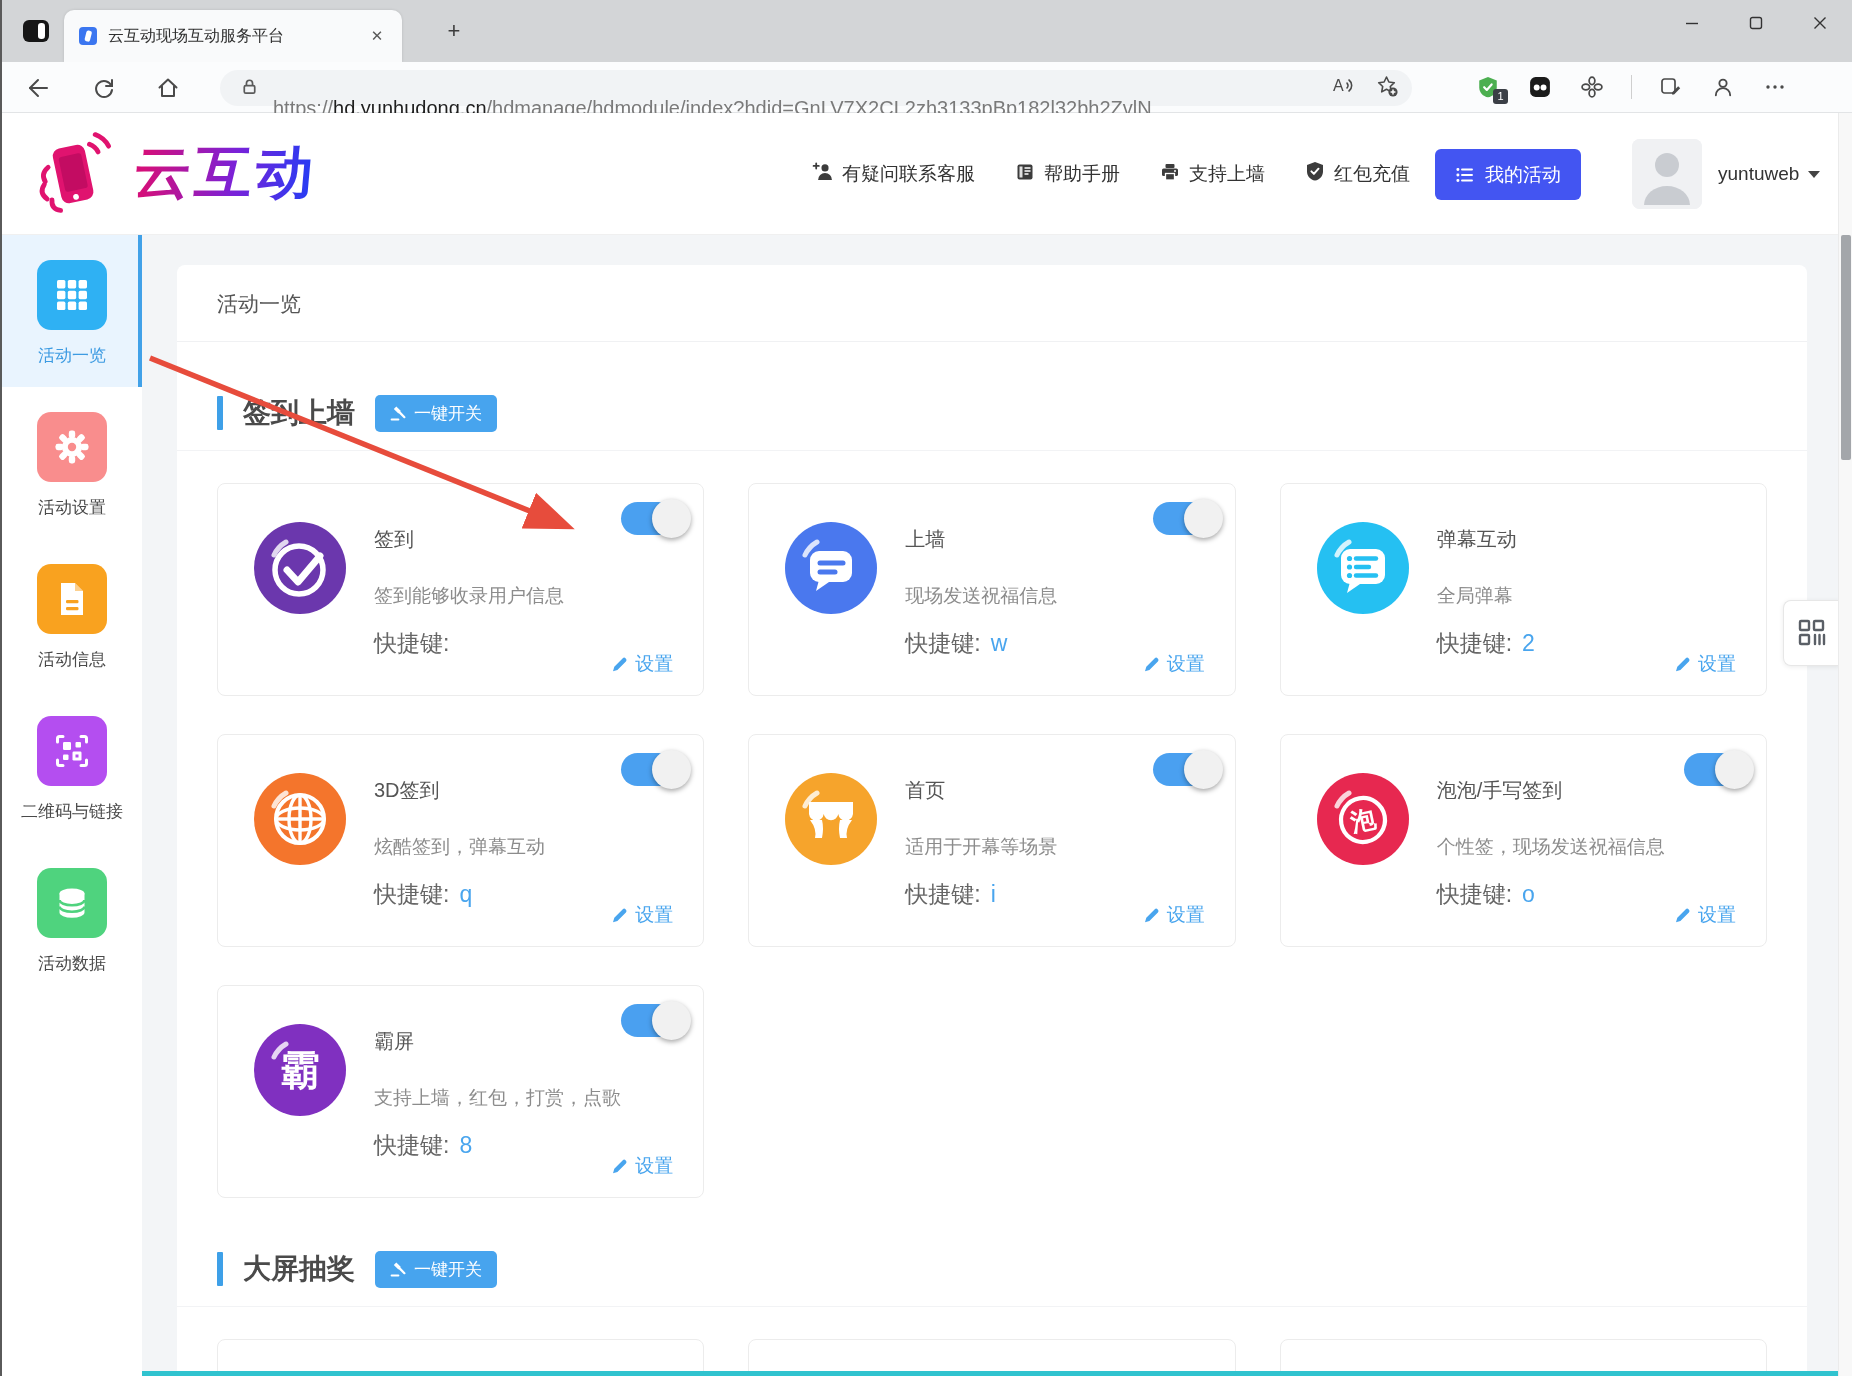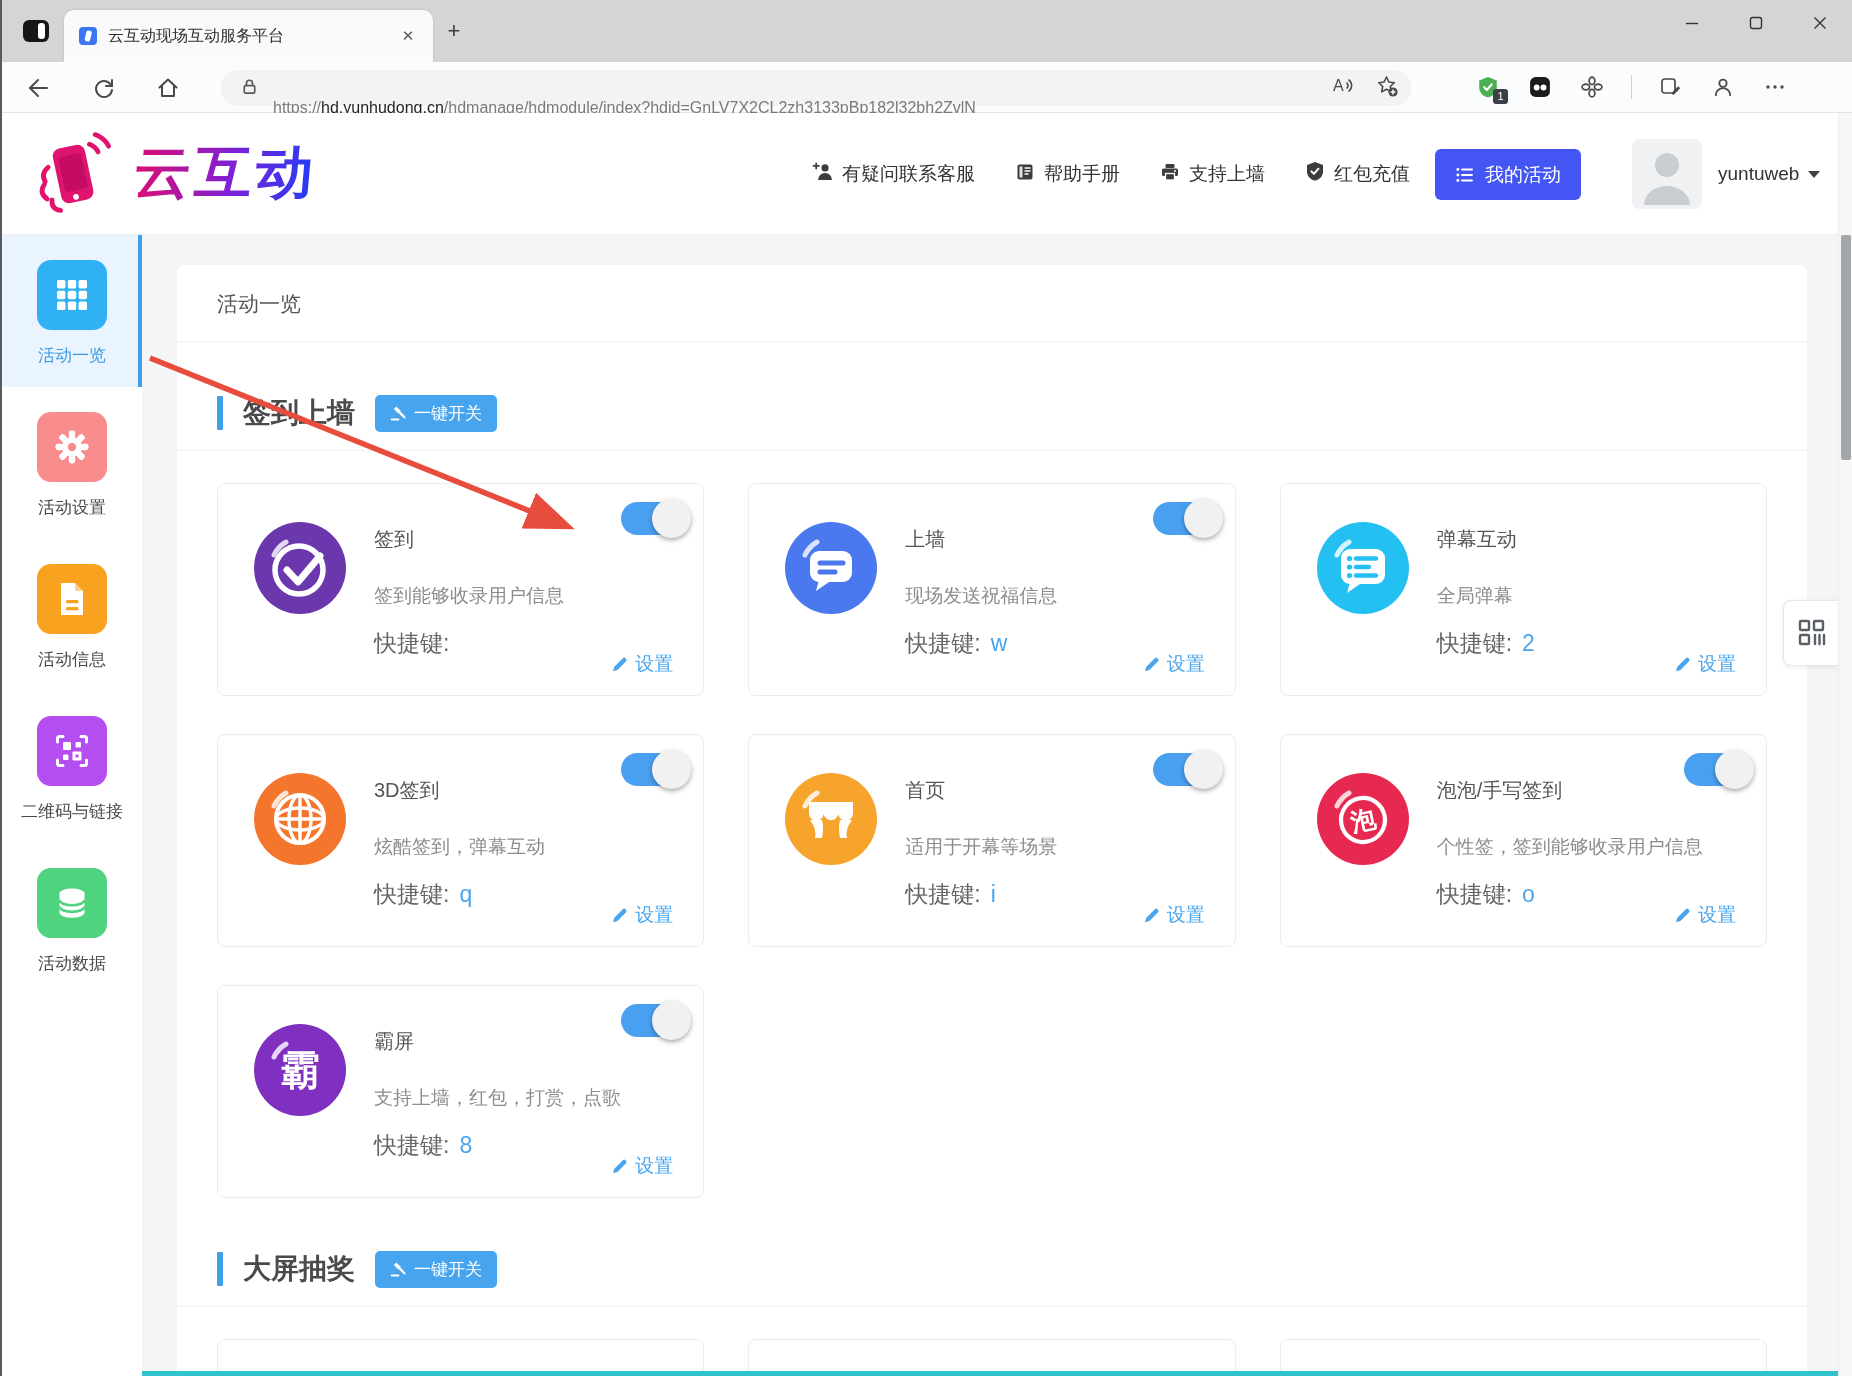--- a/index.html
+++ b/index.html
@@ -3,41 +3,41 @@
 <meta charset="utf-8">
 <style>
   * { margin:0; padding:0; box-sizing:border-box; }
   body { font-family:"Liberation Sans","DejaVu Sans",sans-serif; background:#888; }
   #screen { position:relative; width:1852px; height:1376px; background:#fff; overflow:hidden;
             border-left:2px solid #5a5a5a; }
 
   
   .tabbar { position:absolute; left:0; top:0; width:100%; height:62px; background:#d3d5d7; }
   .ws-icon { position:absolute; left:20px; top:17px; width:28px; height:28px; cursor:pointer; }
-  .tab { position:absolute; left:62px; top:10px; width:369px; height:52px; background:#f9fafb;
+  .tab { position:absolute; left:62px; top:10px; width:338px; height:52px; background:#f9fafb;
          border-radius:10px 10px 0 0; display:flex; align-items:center; padding:0 14px;
          box-shadow:0 0 3px rgba(0,0,0,.12); }
   .tab .favicon { width:20px; height:20px; margin-right:10px; flex:0 0 auto; }
   .tab .title { font-size:16px; color:#2f2f2f; white-space:nowrap; overflow:hidden; flex:1; }
   .tab .close { width:22px; height:22px; display:flex; align-items:center; justify-content:center;
                 color:#5a5a5a; font-size:15px; border-radius:4px; cursor:pointer; }
   .newtab { position:absolute; left:440px; top:20px; width:24px; height:24px; color:#3c3c3c;
             font-size:22px; line-height:22px; text-align:center; cursor:pointer; }
   .wincontrols { position:absolute; right:0; top:0; height:46px; display:flex; }
   .wincontrols .wc { width:64px; height:46px; display:flex; align-items:center; justify-content:center; cursor:pointer; }
 
   
   .toolbar { position:absolute; left:0; top:62px; width:100%; height:51px; background:#fbfcfd;
              border-bottom:1px solid #e2e4e6; }
   .tbtn { position:absolute; top:12px; width:28px; height:28px; display:flex; align-items:center;
           justify-content:center; cursor:pointer; }
   .addressbar { position:absolute; left:218px; top:8px; width:1192px; height:36px; background:#f1f3f5;
                 border-radius:18px; display:flex; align-items:center; padding:0 14px; cursor:text; }
   .addressbar .lock { margin:0 14px 0 6px; }
-  .url { font-size:16px; color:#7a7a7a; white-space:nowrap; overflow:hidden; flex:1;margin-top:40px; }
+  .url { font-size:20px; color:#7a7a7a; white-space:nowrap; overflow:hidden; flex:1;margin-top:40px; }
   .url .host { color:#1f1f1f; }
   .ab-icons { display:flex; gap:20px; align-items:center; }
   .ext-icons { position:absolute; right:64px; top:12px; display:flex; gap:26px; align-items:center; }
   .ext-icons .ei { position:relative; width:26px; height:26px; display:flex; align-items:center;
                    justify-content:center; cursor:pointer; }
   .badge { position:absolute; right:-7px; bottom:-4px; background:#3b3f46; color:#fff; font-size:11px;
            min-width:15px; height:15px; border-radius:3px; text-align:center; line-height:15px; }
   .vdiv { width:1px; height:24px; background:#cfcfcf; }
 
   
@@ -519,21 +519,21 @@
               <div class="card">
     <div class="card-icon" style="background: rgb(231, 40, 80); color: rgb(231, 40, 80);"><svg width="92" height="92" viewBox="0 0 92 92">
                     <path d="M20 33 A30 30 0 0 1 32 20" stroke="rgba(255,255,255,.8)" stroke-width="5" fill="none" stroke-linecap="round"></path>
                     <circle cx="46" cy="47" r="22" fill="none" stroke="#fff" stroke-width="4.2" transform="rotate(-10 46 47)"></circle>
                     <text x="46" y="56" font-size="25" fill="#fff" text-anchor="middle" font-weight="bold" transform="rotate(-12 46 47)">泡</text>
                   </svg></div>
     <div class="card-title">泡泡/手写签到</div>
     <div class="toggle">
                   <span class="knob"></span>
                 </div>
-    <div class="card-desc">个性签，签到能够收录用户信息</div>
+    <div class="card-desc">个性签，现场发送祝福信息</div>
     <div class="card-shortcut"><span class="sc-label">快捷键:</span><span class="val">o</span></div>
     <div class="card-settings">
       <svg width="17" height="17" viewBox="0 0 17 17">
                     <path d="M2 15.2 l1.3-4.4 8.5-8.5 a1.9 1.9 0 0 1 2.7 0 l.4.4 a1.9 1.9 0 0 1 0 2.7 l-8.5 8.5 z" fill="#49a5ee"></path>
                   </svg>
       <span class="st-label">设置</span>
     </div>
   </div>
               <div class="card">
     <div class="card-icon" style="background: rgb(128, 48, 192); color: rgb(128, 48, 192);"><svg width="92" height="92" viewBox="0 0 92 92">

